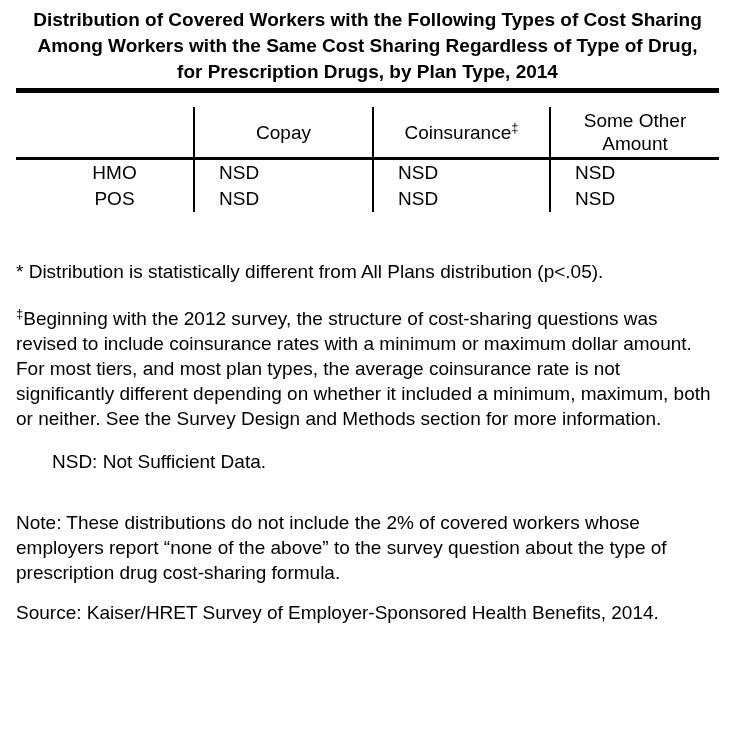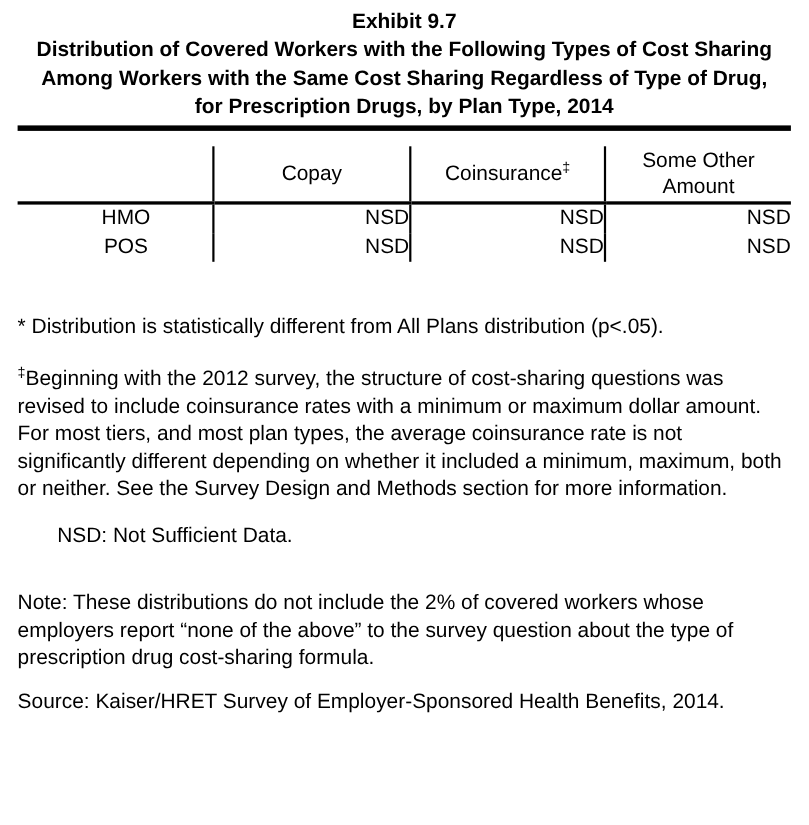--- a/index.html
+++ b/index.html
@@ -36,22 +36,23 @@
   th, td { padding: 0; font-weight: normal; }
   thead th {
     height: 50px;
     vertical-align: middle;
     text-align: center;
     border-bottom: 3px solid #000000;
     line-height: 23px;
   }
   tbody td {
     height: 26px;
-    text-align: right;
+    text-align: left;
     vertical-align: middle;
+    padding-left: 24px;
   }
   .sep { border-left: 2px solid #000000; }
   td.plan-cell {
     text-align: center;
     padding-left: 20px;
   }
   tr.allplans-row td { font-weight: bold; }
   tr.allplans-row td.plan-cell { padding-left: 5px; }
   sup.marker {
     font-size: 13px;
@@ -62,21 +63,20 @@
   .fn-star   { margin-top: 47px; }
   .fn-dagger { margin-top: 22px; }
   .fn-nsd    { margin-top: 18px; margin-left: 36px; }
   .fn-note   { margin-top: 36px; }
   .fn-source { margin-top: 15px; }
 </style>
 </head>
 <body>
 
 <div class="title-block">
-  <div>Exhibit 9.7</div>
   <div>Distribution of Covered Workers with the Following Types of Cost Sharing</div>
   <div>Among Workers with the Same Cost Sharing Regardless of Type of Drug,</div>
   <div>for Prescription Drugs, by Plan Type, 2014</div>
 </div>
 
 <div class="thick-rule"></div>
 
 <table class="exhibit">
   <colgroup>
       <col class="c0">

